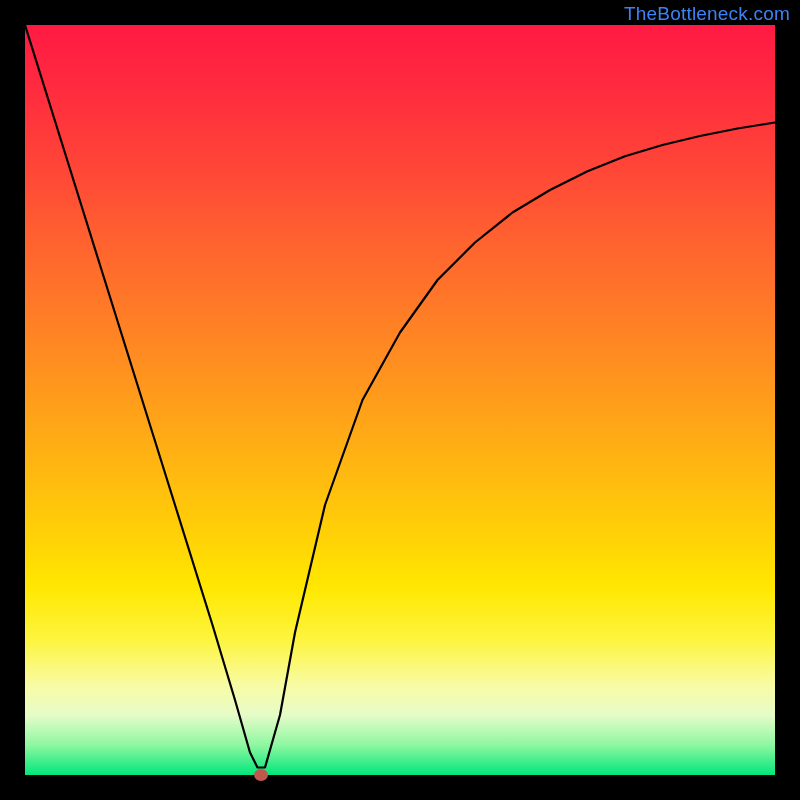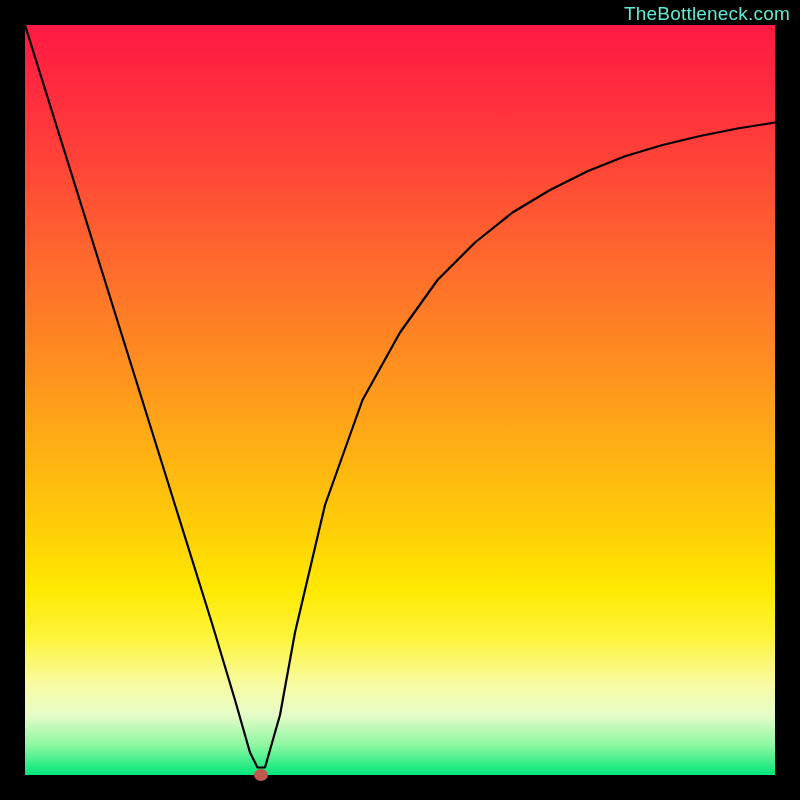--- a/index.html
+++ b/index.html
@@ -31,21 +31,21 @@
     width: 14px; height: 12px;
     background: #c0584f;
     border-radius: 50%;
     transform: translate(-50%, -50%);
   }
   .watermark {
     position: absolute;
     top: 3px; right: 10px;
     font-family: Arial, Helvetica, sans-serif;
     font-size: 19px;
-    color: #5eead4;
+    color: #3b82f6;
     letter-spacing: 0.2px;
     font-weight: 500;
   }
 </style>
 </head>
 <body>
 
 <div class="frame"></div>
 <div class="plot-area"></div>
 <svg id="curve" width="750" height="750">

